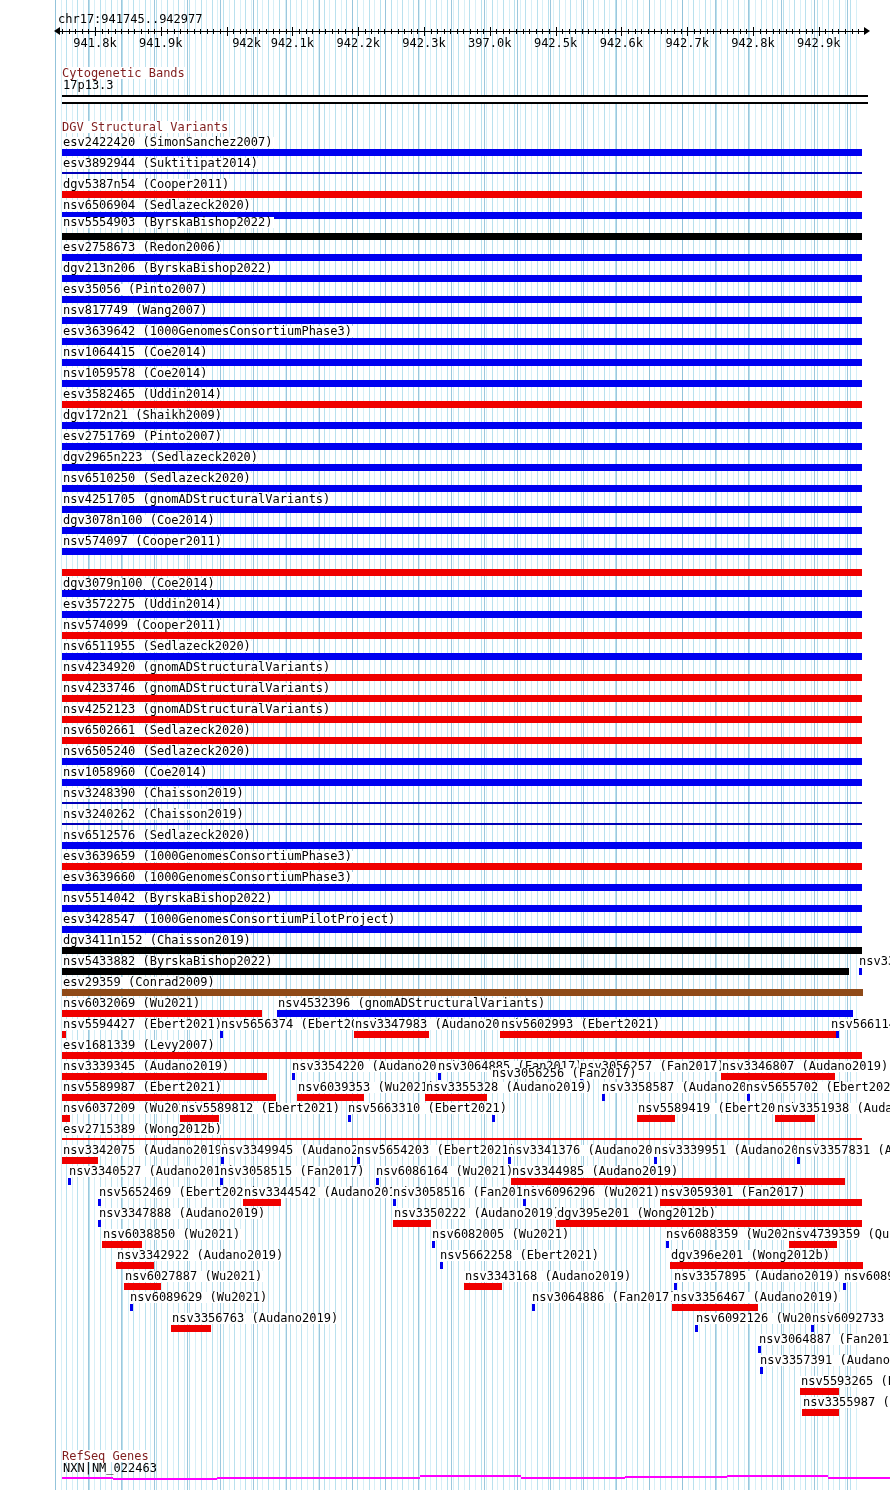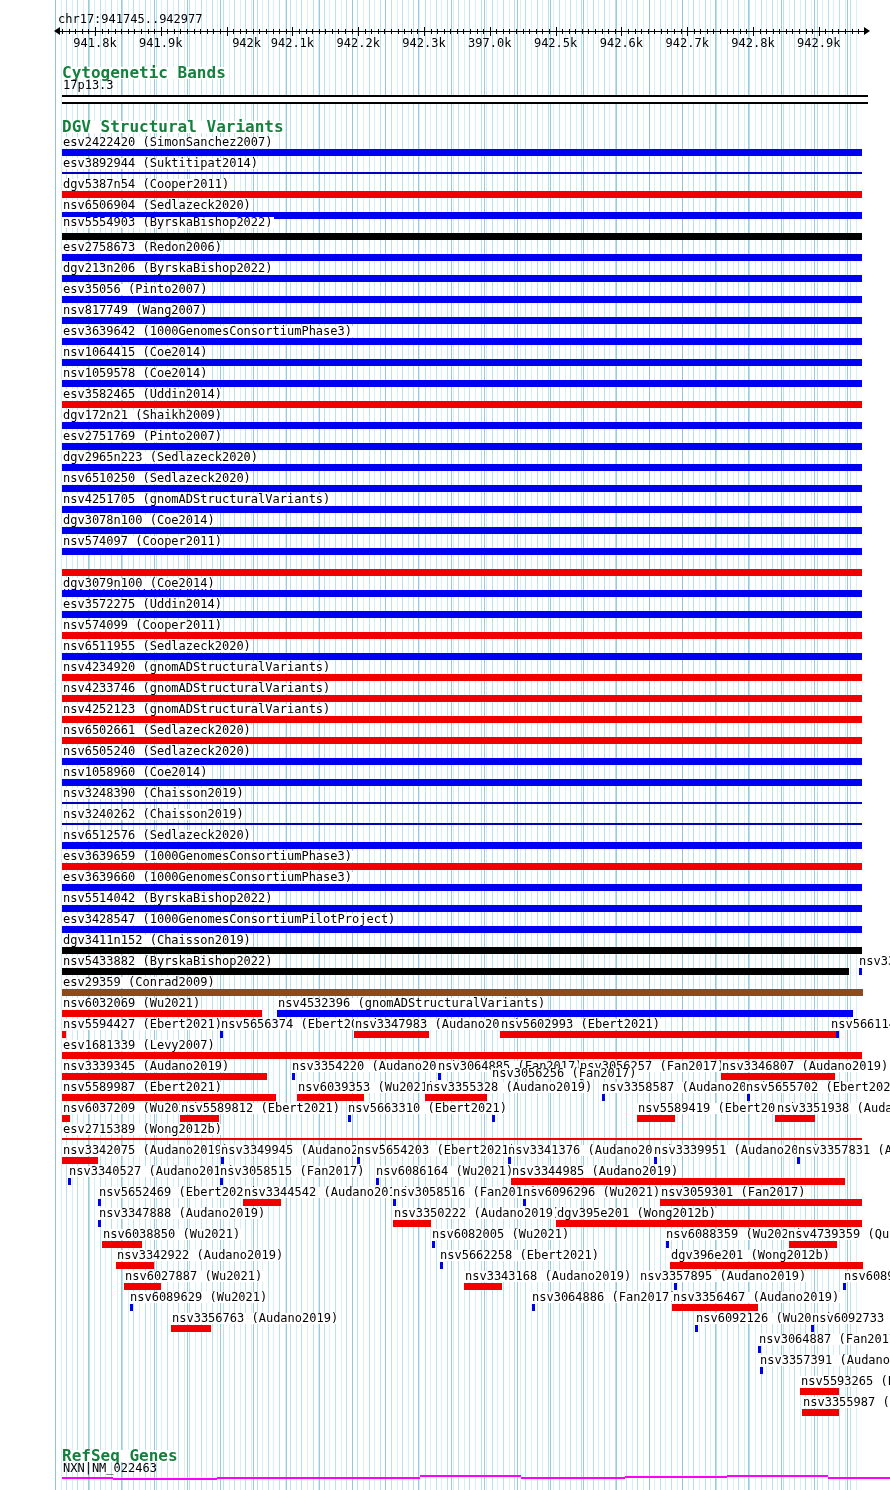--- a/index.html
+++ b/index.html
@@ -5,21 +5,21 @@
   html,body{margin:0;padding:0;background:#fff;}
   #app{position:relative;width:890px;height:1490px;background:#ffffff;overflow:hidden;
        font-family:"DejaVu Sans Mono","Liberation Mono",monospace;}
   .grid{position:absolute;top:0;height:1490px;pointer-events:none;
     background-image:
       repeating-linear-gradient(90deg, rgba(140,190,215,.85) 0 1px, transparent 1px 33px),
       repeating-linear-gradient(90deg, rgba(175,220,235,.75) 0 1px, transparent 1px 11.2px),
       repeating-linear-gradient(90deg, rgba(205,235,245,.8) 0 1px, transparent 1px 5.6px);}
   .lbl{position:absolute;font-size:12px;line-height:11px;color:#000;background:#fff;
        white-space:nowrap;padding:0 1px;}
-  .hdr{position:absolute;font-size:16px;line-height:12px;font-weight:bold;color:#15803d;
+  .hdr{position:absolute;font-size:12px;line-height:12px;font-weight:normal;color:#7f1d1d;
        background:#fff;white-space:nowrap;}
   .bar{position:absolute;height:7px;}
   .tick{position:absolute;width:3px;height:7px;}
   .thin{position:absolute;height:2px;}
   .rline{position:absolute;background:#000;}
   .arrow{position:absolute;width:0;height:0;}
   .geneseg{position:absolute;height:2px;}
 </style>
 </head>
 <body>
@@ -373,21 +373,21 @@
       <div class="lbl" style="left: 116px; top: 1250px;">nsv3342922 (Audano2019)</div>
       <div class="bar" style="left: 116px; top: 1262px; width: 38px; background: rgb(240, 0, 0);"></div>
       <div class="lbl" style="left: 439px; top: 1250px;">nsv5662258 (Ebert2021)</div>
       <div class="tick" style="left: 440px; top: 1262px; background: rgb(0, 0, 240);"></div>
       <div class="lbl" style="left: 670px; top: 1250px;">dgv396e201 (Wong2012b)</div>
       <div class="bar" style="left: 670px; top: 1262px; width: 193px; background: rgb(240, 0, 0);"></div>
       <div class="lbl" style="left: 124px; top: 1271px;">nsv6027887 (Wu2021)</div>
       <div class="bar" style="left: 124px; top: 1283px; width: 37px; background: rgb(240, 0, 0);"></div>
       <div class="lbl" style="left: 464px; top: 1271px;">nsv3343168 (Audano2019)</div>
       <div class="bar" style="left: 464px; top: 1283px; width: 38px; background: rgb(240, 0, 0);"></div>
-      <div class="lbl" style="left: 639px; top: 1271px;">nsv3357895 (Audano2019)</div>
+      <div class="lbl" style="left: 673px; top: 1271px;">nsv3357895 (Audano2019)</div>
       <div class="tick" style="left: 674px; top: 1283px; background: rgb(0, 0, 240);"></div>
       <div class="lbl" style="left: 843px; top: 1271px;">nsv60890</div>
       <div class="tick" style="left: 843px; top: 1283px; background: rgb(0, 0, 240);"></div>
       <div class="lbl" style="left: 129px; top: 1292px;">nsv6089629 (Wu2021)</div>
       <div class="tick" style="left: 130px; top: 1304px; background: rgb(0, 0, 240);"></div>
       <div class="lbl" style="left: 531px; top: 1292px;">nsv3064886 (Fan2017)</div>
       <div class="tick" style="left: 532px; top: 1304px; background: rgb(0, 0, 240);"></div>
       <div class="lbl" style="left: 672px; top: 1292px;">nsv3356467 (Audano2019)</div>
       <div class="bar" style="left: 672px; top: 1304px; width: 86px; background: rgb(240, 0, 0);"></div>
       <div class="lbl" style="left: 171px; top: 1313px;">nsv3356763 (Audano2019)</div>

